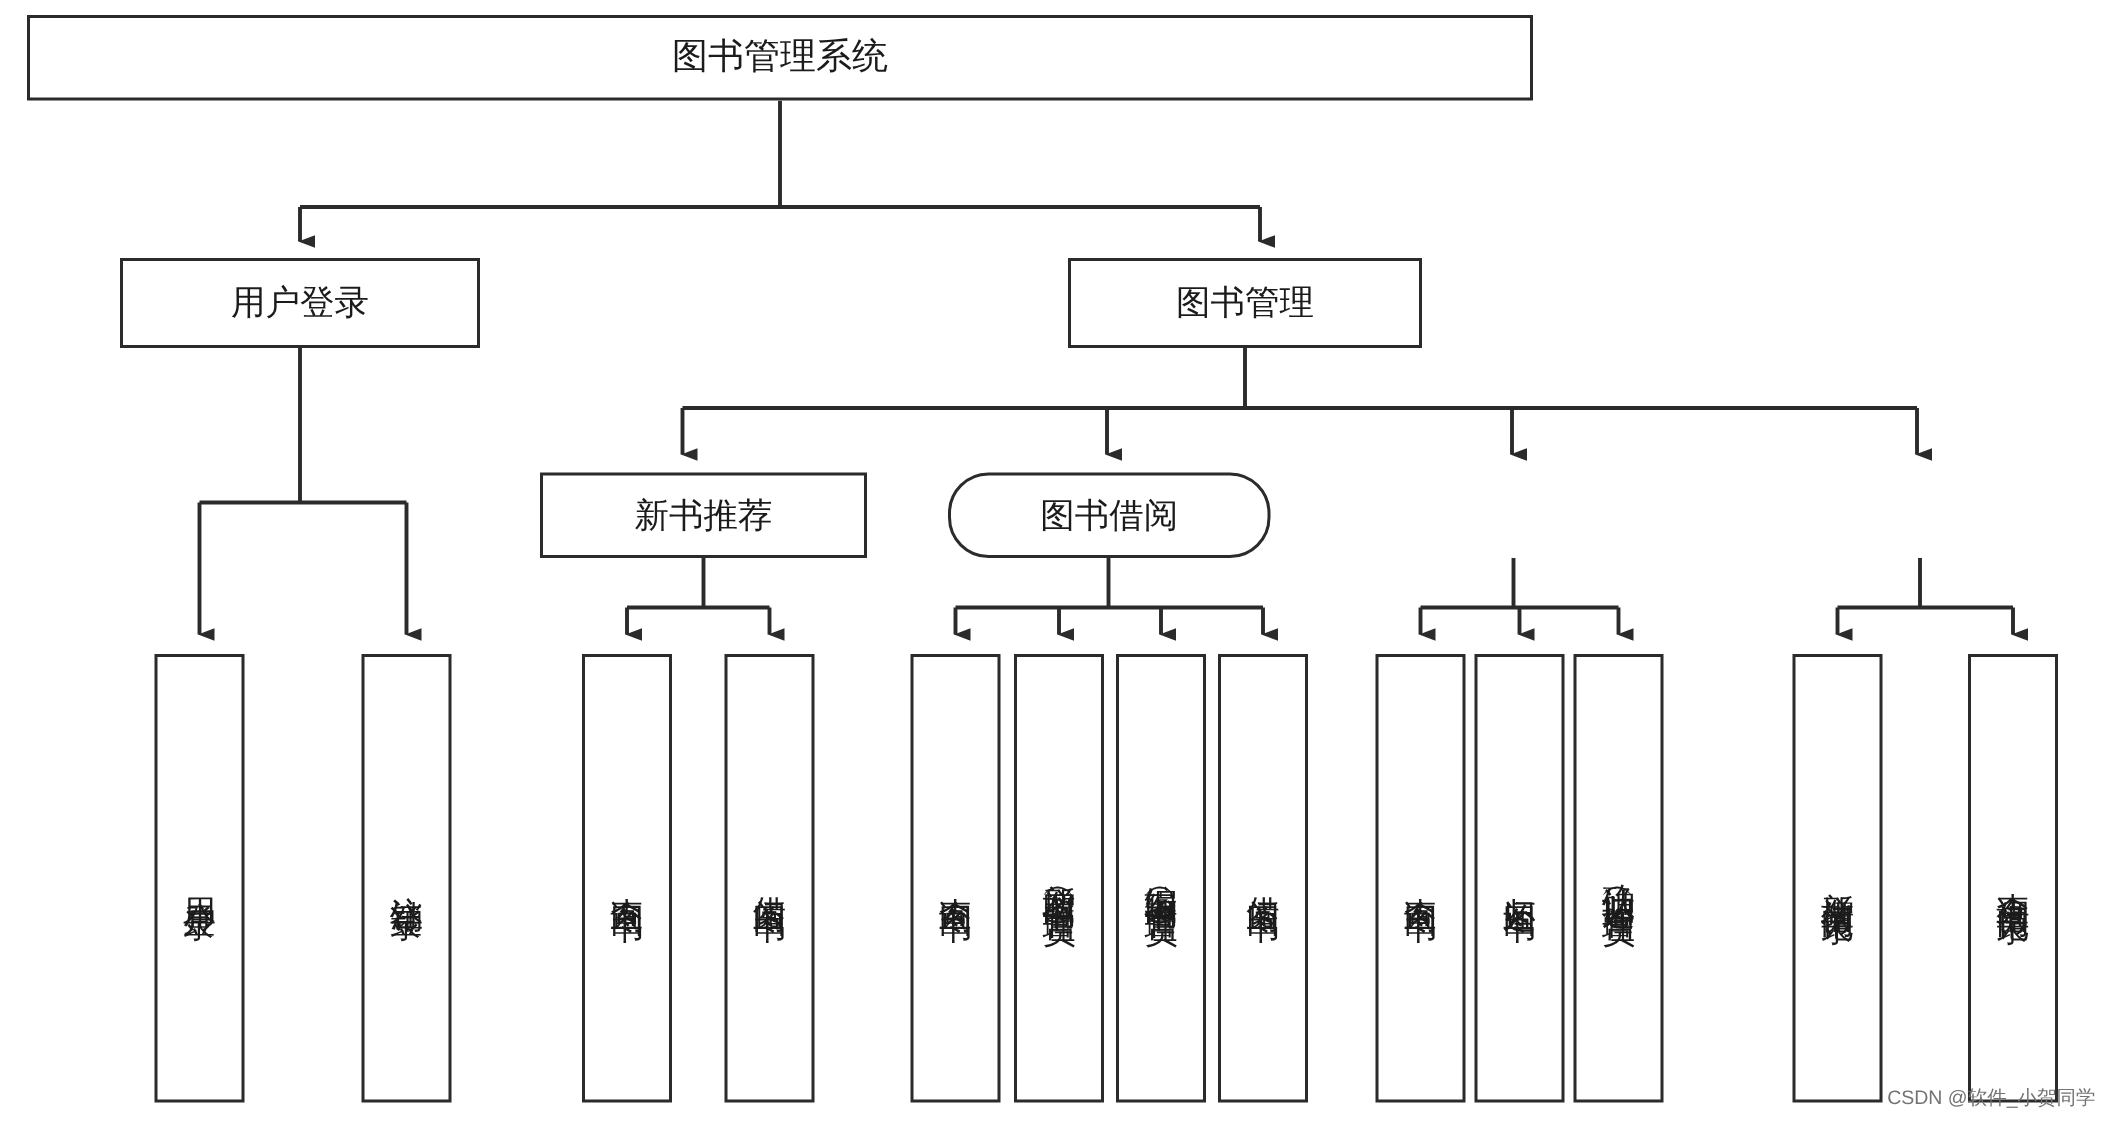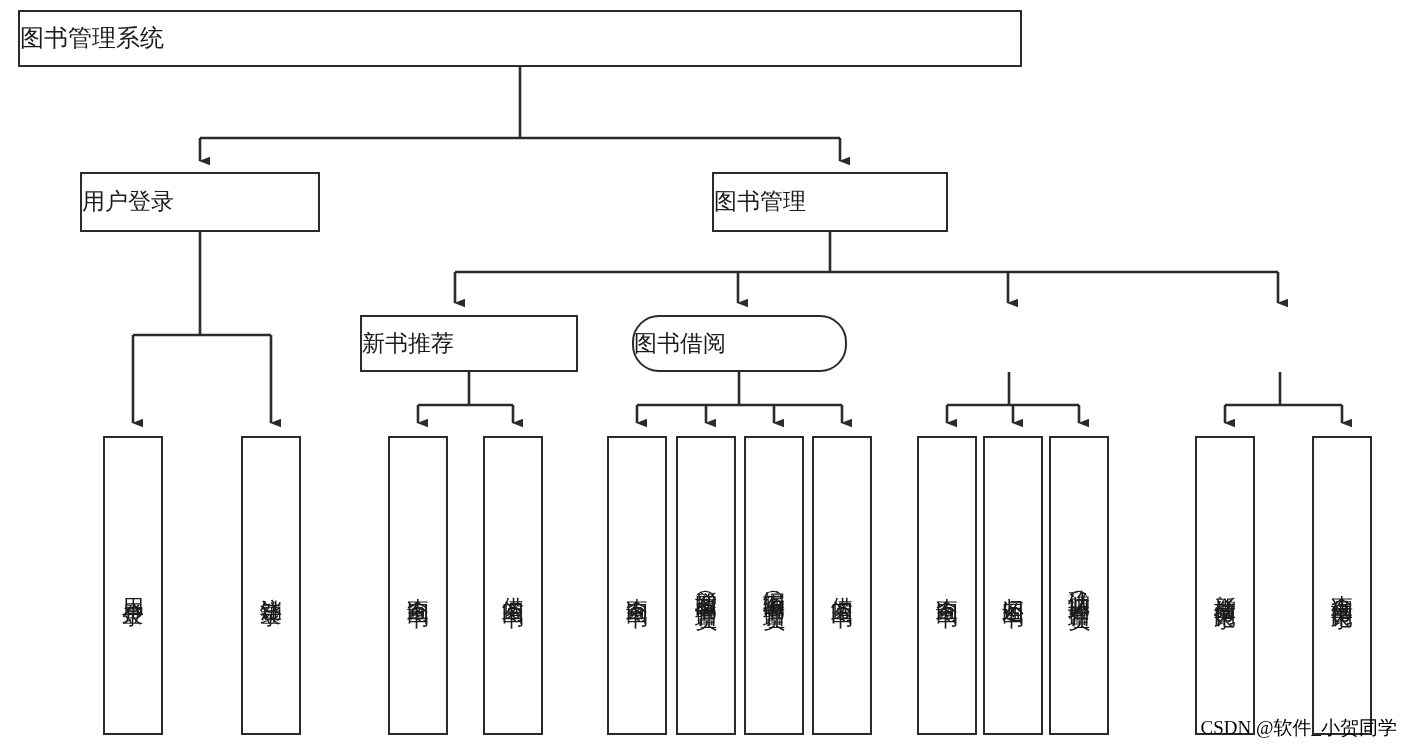--- a/index.html
+++ b/index.html
@@ -27,20 +27,21 @@
     height: 747px;
     pointer-events: none;
   }
   .node {
     position: absolute;
     box-sizing: border-box;
     background: #ffffff;
     border: 2.5px solid #2b2b2b;
     display: flex;
     align-items: center;
+    justify-content: center;
     z-index: 2;
   }
   .node .label {
     color: #1b1b1b;
     line-height: 1.18;
     text-align: center;
     white-space: nowrap;
   }
   .node.horizontal .label {
     font-size: 23px;
@@ -57,25 +58,25 @@
     writing-mode: vertical-rl;
     text-orientation: upright;
     font-size: 22px;
     letter-spacing: 3px;
     line-height: 1;
   }
   .watermark {
     position: absolute;
     right: 8px;
     bottom: 6px;
-    font-size: 19px;
-    color: #000000;
+    font-size: 13px;
+    color: #737373;
     z-index: 5;
     white-space: nowrap;
-    font-family: Liberation Serif, serif;
+    font-family: Liberation Sans, sans-serif;
   }
 </style>
 </head>
 <body>
 
 <div id="diagram-root">
 
   <svg class="wires" viewBox="0 0 1405 747">
     <defs>
       <marker id="arrow" markerWidth="9" markerHeight="11" refX="4.2" refY="10" orient="auto" markerUnits="userSpaceOnUse">

